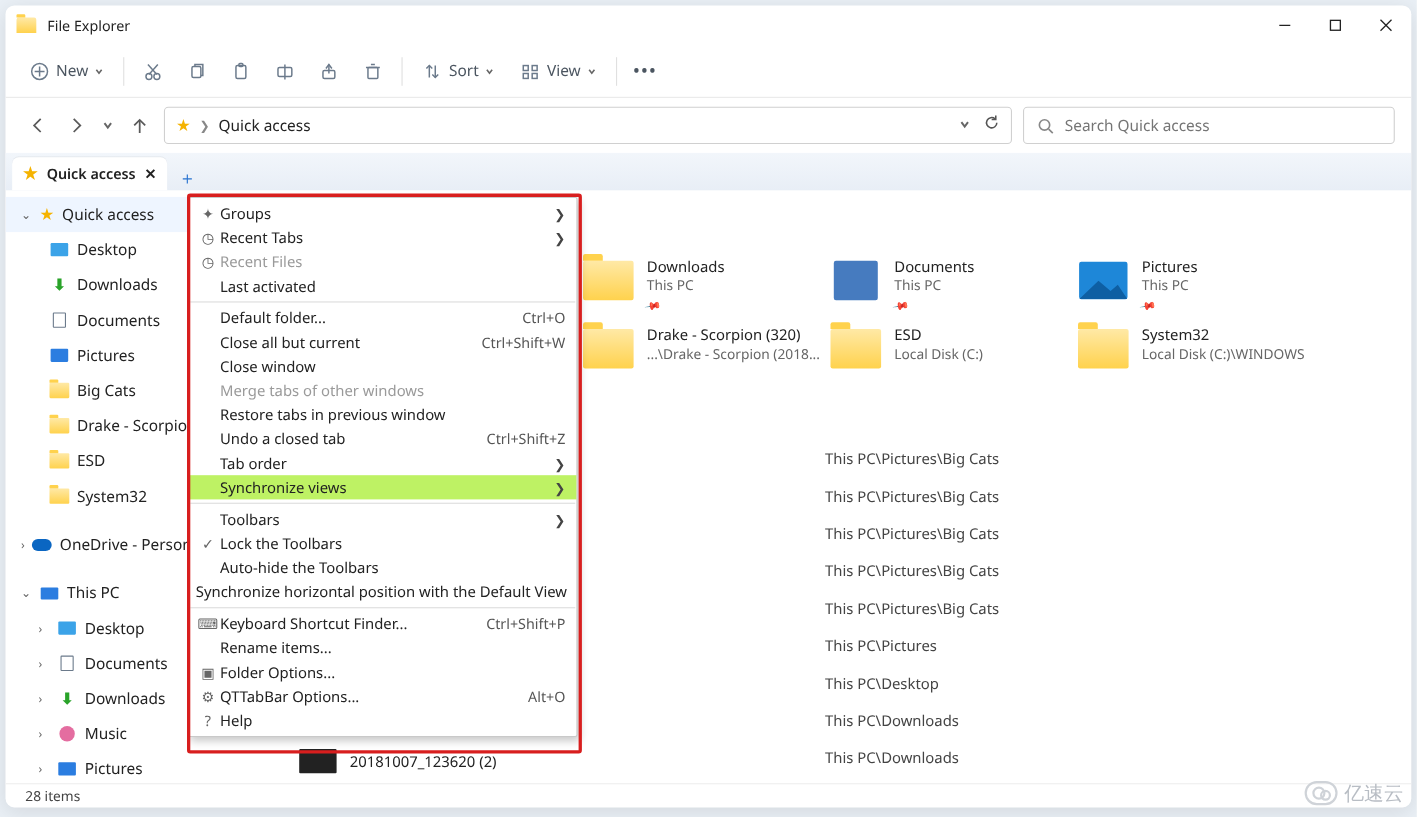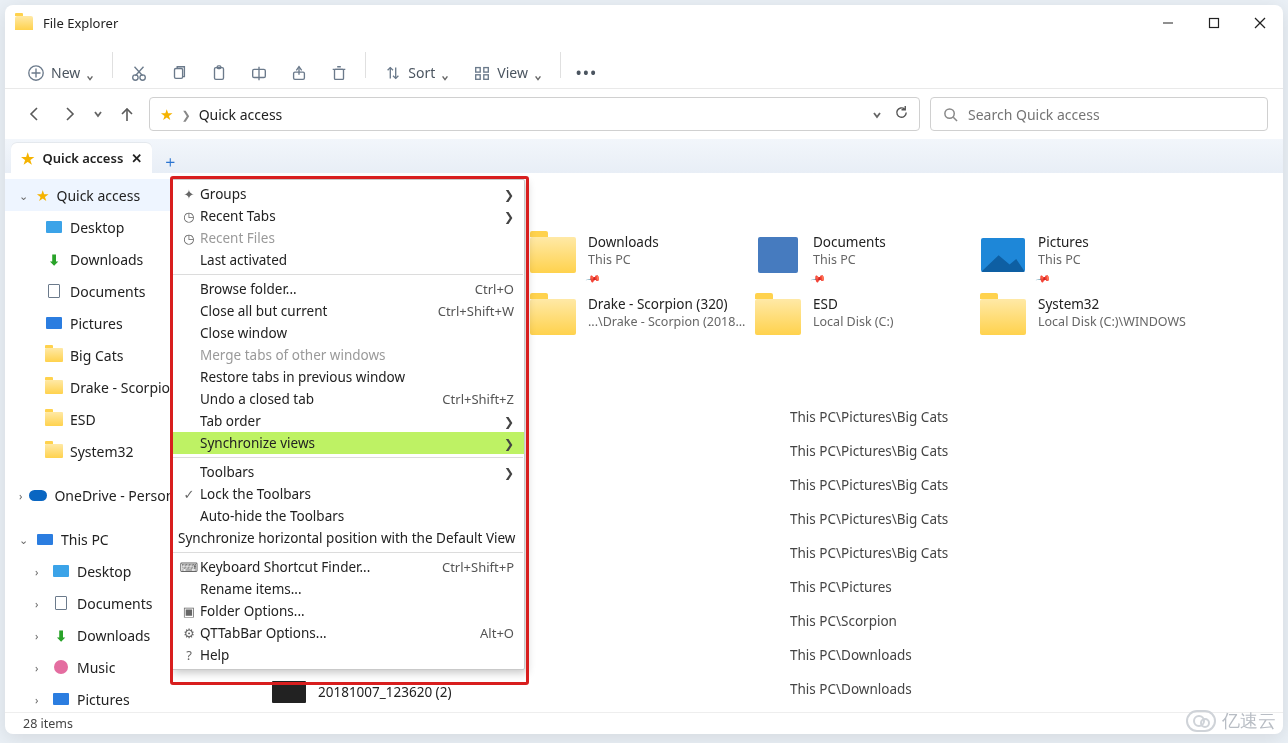--- a/index.html
+++ b/index.html
@@ -10,21 +10,21 @@
 .titlebar { height: 36px; display: flex; align-items: center; padding-left: 10px; }
 .titlebar .appicon { width: 18px; height: 14px; background: linear-gradient(#ffe9a6,#ffd24d); border-radius: 2px 2px 0 0; position: relative; margin-right: 10px; }
 .titlebar .appicon:before { content:""; position:absolute; top:-3px; left:0; width:8px; height:3px; background:#ffd24d; border-radius:1px 1px 0 0;}
 .titlebar .appname { font-size: 13px; text-align: center; }
 .wincontrols { margin-left: auto; display: flex; }
 .wincontrols div { width: 46px; height: 36px; display:flex; align-items:center; justify-content:center; }
 .wincontrols svg { width: 12px; height: 12px; stroke: #222; stroke-width: 1.2; fill: none; }
 
 
 .toolbar { display:flex; align-items:center; height: 48px; padding: 0 12px; gap: 4px; border-bottom: 1px solid #e9e9e9; }
-.tbtn { height: 34px; min-width: 36px; display:flex; align-items:flex-end; justify-content:center; gap:6px; border-radius: 4px; color:#6b7a8b; padding: 0 6px; }
+.tbtn { height: 34px; min-width: 36px; display:flex; align-items:center; justify-content:center; gap:6px; border-radius: 4px; color:#6b7a8b; padding: 0 6px; }
 .tbtn.haslabel { padding: 0 10px; }
 .tbtn svg { width:18px; height:18px; stroke:#6b7a8b; stroke-width:1.5; fill:none; }
 .tbtn .caret { width: 8px; height: 8px; }
 .vsepline { width: 1px; height: 26px; background: #e0e0e0; margin: 0 4px; }
 .tlabel { font-size: 14px; color:#4b5560; }
 .moredots { letter-spacing: 2px; font-weight: bold; color:#4b5560; }
 
 
 .navrow { display:flex; align-items:center; gap:10px; padding: 8px 15px 8px 18px; }
 .navbtn { width:24px; height:24px; display:flex; align-items:center; justify-content:center; color:#6a6a6a; }
@@ -84,21 +84,21 @@
 .tile .ttitle{ font-size:13.5px;}
 .tile .tsub{ font-size:12.5px; color:#666;}
 .tile .pin{ font-size:10px; color:#888; transform:rotate(35deg); display:inline-block;}
 .bigfold{ width:46px;height:36px;background:linear-gradient(#ffe9a6,#ffd24d);border-radius:2px;position:relative;}
 .bigfold:before{content:"";position:absolute;top:-6px;left:0;width:18px;height:6px;background:#ffd24d;border-radius:2px 2px 0 0;}
 .bigdoc{ width:40px;height:36px;background:#467bbf;border-radius:2px;}
 .bigpic{ width:44px;height:34px;background:#1e87d8;border-radius:2px;position:relative;overflow:hidden;}
 .bigpic:after{content:"";position:absolute;bottom:0;left:0;width:100%;height:55%;background:#0e5fa3;clip-path:polygon(0 100%,40% 10%,65% 60%,80% 30%,100% 100%);}
 
 .listrow{ position:absolute; left:580px; width:520px; display:flex; align-items:center; font-size:13.5px;}
-.listrow .lloc{ color:#444;margin-left:40px;}
+.listrow .lloc{ color:#444;}
 .filelabel{ position:absolute; left:102px; display:flex; align-items:center; gap:12px; font-size:13.5px;}
 .thumb{ width:34px; height:22px; background:#222; border-radius:1px;}
 
 
 .watermark{ position:absolute; right:12px; bottom:10px; color:#b8bdc4; font-size:18px; display:flex; align-items:center; gap:6px;text-align:right;}
 .watermark .logo{ width:30px;height:22px;border:2px solid #cfd3d8;border-radius:12px;position:relative;}
 .watermark .logo:before{content:"";position:absolute;left:5px;top:3px;width:8px;height:8px;border:2px solid #cfd3d8;border-radius:50%;}
 .watermark .logo:after{content:"";position:absolute;right:4px;top:6px;width:6px;height:6px;border:2px solid #cfd3d8;border-radius:50%;}
 
 svg.chev{width:10px;height:10px;stroke:#666;stroke-width:1.8;fill:none;}
@@ -395,21 +395,21 @@
             <span class="mico">◷</span>
             <span class="mlabel">Recent Files</span>
           </div>
           <div class="mi">
             <span class="mico"></span>
             <span class="mlabel">Last activated</span>
           </div>
           <div class="msep"></div>
           <div class="mi">
             <span class="mico"></span>
-            <span class="mlabel">Browse folder...</span>
+            <span class="mlabel">Default folder...</span>
             <span class="mshort">Ctrl+O</span>
           </div>
           <div class="mi">
             <span class="mico"></span>
             <span class="mlabel">Close all but current</span>
             <span class="mshort">Ctrl+Shift+W</span>
           </div>
           <div class="mi">
             <span class="mico"></span>
             <span class="mlabel">Close window</span>
@@ -541,21 +541,21 @@
           <div class="listrow" style="top: 337px;">
             <span class="lloc">This PC\Pictures\Big Cats</span>
           </div>
           <div class="listrow" style="top: 371px;">
             <span class="lloc">This PC\Pictures\Big Cats</span>
           </div>
           <div class="listrow" style="top: 405px;">
             <span class="lloc">This PC\Pictures</span>
           </div>
           <div class="listrow" style="top: 439px;">
-            <span class="lloc">This PC\Scorpion</span>
+            <span class="lloc">This PC\Desktop</span>
           </div>
           <div class="listrow" style="top: 473px;">
             <span class="lloc">This PC\Downloads</span>
           </div>
           <div class="listrow" style="top: 507px;">
             <span class="lloc">This PC\Downloads</span>
           </div>
         </div>
 
       <div class="filelabel" style="top:508px">

